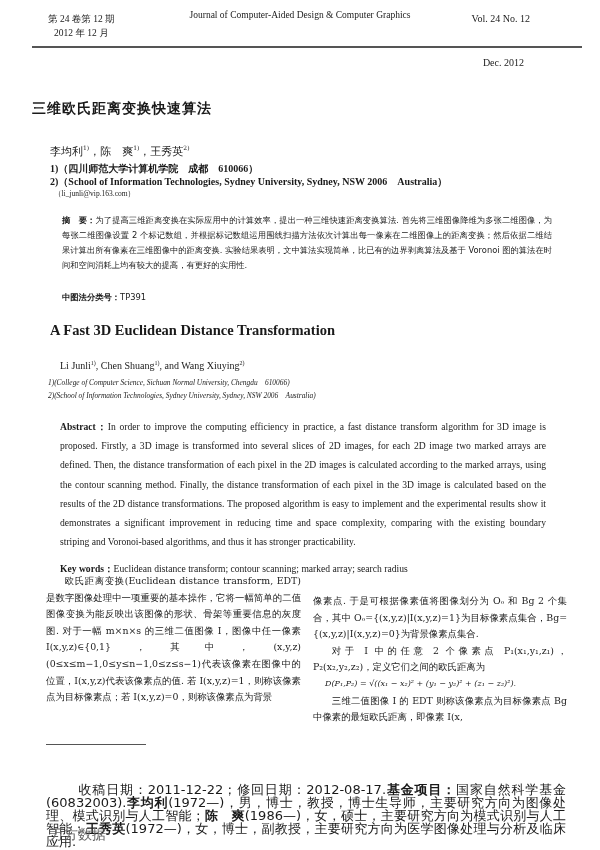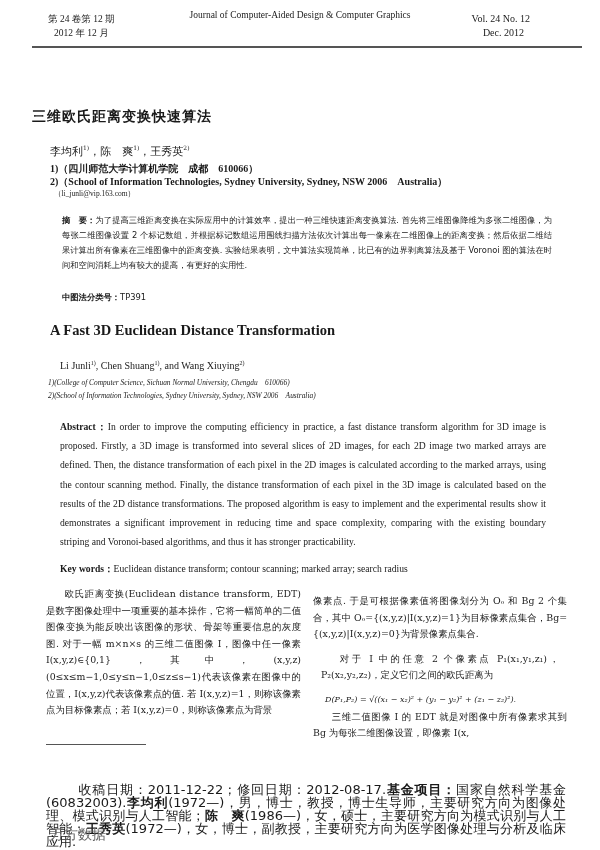--- a/index.html
+++ b/index.html
@@ -8,24 +8,24 @@
     font-family: "Liberation Serif", "DejaVu Serif", serif; color: #1a1a1a;
   }
   .abs { position: absolute; }
   
   .hdr-left { left: 48px; top: 12px; font-size: 9.5px; line-height: 14px; text-align: left; }
   .hdr-left div:nth-child(2) { padding-left: 6px; }
   .hdr-center { left: 160px; width: 280px; top: 8px; text-align: center; }
   .hdr-center .cn { font-size: 13px; letter-spacing: 1px; font-weight: bold; font-family: "DejaVu Sans", sans-serif; line-height: 16px; }
   .hdr-center .en { font-size: 9.5px; line-height: 14px; }
   .hdr-right { right: 70px; top: 12px; font-size: 10px; line-height: 14px; text-align: right; }
-  .hdr-right div:nth-child(2) { padding-right: 6px; }
+  .hdr-right div:nth-child(2) { padding-right: 6px; margin-top: 30px; }
   .hdr-rule { left: 32px; width: 550px; top: 46px; height: 2px; background: #555; }
 
-  .title-cn { left: 32px; top: 100px; font-family: Liberation Mono, monospace; font-weight: bold; font-size: 14px; letter-spacing: 1px; margin-top: 8px; }
+  .title-cn { left: 32px; top: 100px; font-family: Liberation Mono, monospace; font-weight: bold; font-size: 14px; letter-spacing: 1px; }
   .authors-cn { left: 50px; top: 144px; font-size: 11px; font-family: "DejaVu Serif", serif; }
   .authors-cn sup { font-size: 6px; }
   .aff { font-size: 10px; line-height: 12px; font-weight: bold; }
   .aff1 { left: 50px; top: 163px; }
   .aff2 { left: 50px; top: 176px; }
   .email { left: 54px; top: 189px; font-size: 7.5px; }
 
   .abs-cn { left: 62px; width: 490px; top: 213px; font-size: 8.3px; line-height: 15px; font-family: "DejaVu Sans", sans-serif; text-align: justify; }
   .abs-cn b { font-weight: bold; }
   .kw-cn { left: 62px; top: 290px; font-size: 8.3px; line-height: 15px; font-family: "DejaVu Sans", sans-serif; }
@@ -37,21 +37,21 @@
   .aff-en { font-size: 7.4px; font-style: italic; }
   .affen1 { left: 48px; top: 378px; }
   .affen2 { left: 48px; top: 391px; }
 
   .abs-en { left: 60px; width: 486px; top: 417px; font-size: 9.6px; line-height: 19.2px; text-align: justify; }
   .abs-en b { font-weight: bold; }
   .kw-en { left: 60px; top: 563px; font-size: 9.6px; }
   .kw-en b { font-weight: bold; }
 
   .col { font-size: 9.4px; line-height: 16.6px; font-family: "DejaVu Serif", serif; text-align: justify; }
-  .col-left { left: 46px; width: 255px; top: 586px; }
+  .col-left { left: 46px; width: 255px; top: 573px; }
   .col-right { left: 313px; width: 254px; top: 593px; }
   .indent { text-indent: 2em; }
   .formula { font-size: 8px; padding-left: 12px; font-style: italic; }
 
   .foot-rule { left: 46px; width: 100px; top: 744px; height: 1px; background: #555; }
   .footnote { left: 46px; width: 520px; top: 783px; font-size: 13px; line-height: 13px; font-family: "DejaVu Sans", sans-serif; text-indent: 2.5em; text-align: justify; }
   .footnote b { font-weight: bold; }
   .watermark { left: 50px; top: 826px; font-size: 14px; color: #666; font-family: "DejaVu Serif", serif; }
 </style>
 </head>
@@ -97,23 +97,23 @@
 </div>
 <div class="abs kw-en">
   <b>Key words：</b><span>Euclidean distance transform; contour scanning; marked array; search radius</span>
 </div>
 
 <div class="abs col col-left">
   <p class="indent" style="margin:0">欧氏距离变换(Euclidean distance transform, EDT)是数字图像处理中一项重要的基本操作，它将一幅简单的二值图像变换为能反映出该图像的形状、骨架等重要信息的灰度图. 对于一幅 m×n×s 的三维二值图像 I，图像中任一像素 I(x,y,z)∈{0,1}，其中，(x,y,z)(0≤x≤m−1,0≤y≤n−1,0≤z≤s−1)代表该像素在图像中的位置，I(x,y,z)代表该像素点的值. 若 I(x,y,z)=1，则称该像素点为目标像素点；若 I(x,y,z)=0，则称该像素点为背景</p>
 </div>
 <div class="abs col col-right">
   <p style="margin:0">像素点. 于是可根据像素值将图像划分为 Oₒ 和 Bg 2 个集合，其中 Oₒ={(x,y,z)|I(x,y,z)=1}为目标像素点集合，Bg={(x,y,z)|I(x,y,z)=0}为背景像素点集合.</p>
-  <p class="indent" style="margin:8px">对于 I 中的任意 2 个像素点 P₁(x₁,y₁,z₁)，P₂(x₂,y₂,z₂)，定义它们之间的欧氏距离为</p>
+  <p class="indent" style="margin:0">对于 I 中的任意 2 个像素点 P₁(x₁,y₁,z₁)，P₂(x₂,y₂,z₂)，定义它们之间的欧氏距离为</p>
   <div class="formula">D(P₁,P₂) = √((x₁ − x₂)² + (y₁ − y₂)² + (z₁ − z₂)²).</div>
-  <p class="indent" style="margin:0">三维二值图像 I 的 EDT 就是对图像中所有像素求其到 Bg 为每张二维图像设置，即像素 I(x,</p>
+  <p class="indent" style="margin:0">三维二值图像 I 的 EDT 则称该像素点为目标像素点 Bg 中像素的最短欧氏距离，即像素 I(x,</p>
 </div>
 
 <div class="abs foot-rule"></div>
 <div class="abs footnote">
   <span>收稿日期：</span><span>2011-12-22；</span><span>修回日期：</span><span>2012-08-17.</span><b>基金项目：</b><span>国家自然科学基金(60832003).</span><b>李均利</b><span>(1972—)，男，博士，教授，博士生导师，主要研究方向为图像处理、模式识别与人工智能；</span><b>陈　爽</b><span>(1986—)，女，硕士，主要研究方向为模式识别与人工智能；</span><b>王秀英</b><span>(1972—)，女，博士，副教授，主要研究方向为医学图像处理与分析及临床应用.</span>
 </div>
 
 <div class="abs watermark">万方数据</div>
 
 </body></html>

